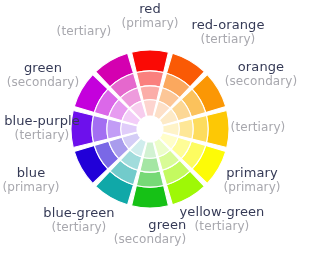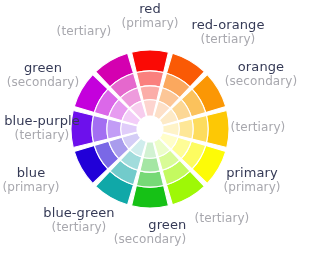--- a/index.html
+++ b/index.html
@@ -115,20 +115,21 @@
         <span class="label-kind" style="color: rgb(168, 168, 174);">(secondary)</span>
       </div>
       <div class="wheel-label" style="left: 258px; top: 128px;">
         <span class="label-kind" style="color: rgb(168, 168, 174);">(tertiary)</span>
       </div>
       <div class="wheel-label" style="left: 252px; top: 180px;">
         <span class="label-name" style="color: rgb(53, 58, 86);">primary</span>
         <span class="label-kind" style="color: rgb(168, 168, 174);">(primary)</span>
       </div>
       <div class="wheel-label" style="left: 222px; top: 219px;">
+        <span class="label-name" style="color: rgb(53, 58, 86);">yellow-green</span>
         <span class="label-kind" style="color: rgb(168, 168, 174);">(tertiary)</span>
       </div>
       <div class="wheel-label" style="left: 150px; top: 232px; text-align: right;">
         <span class="label-name" style="color: rgb(53, 58, 86);">green</span>
         <span class="label-kind" style="color: rgb(168, 168, 174);">(secondary)</span>
       </div>
       <div class="wheel-label" style="left: 79px; top: 220px;">
         <span class="label-name" style="color: rgb(53, 58, 86);">blue-green</span>
         <span class="label-kind" style="color: rgb(168, 168, 174);">(tertiary)</span>
       </div>

